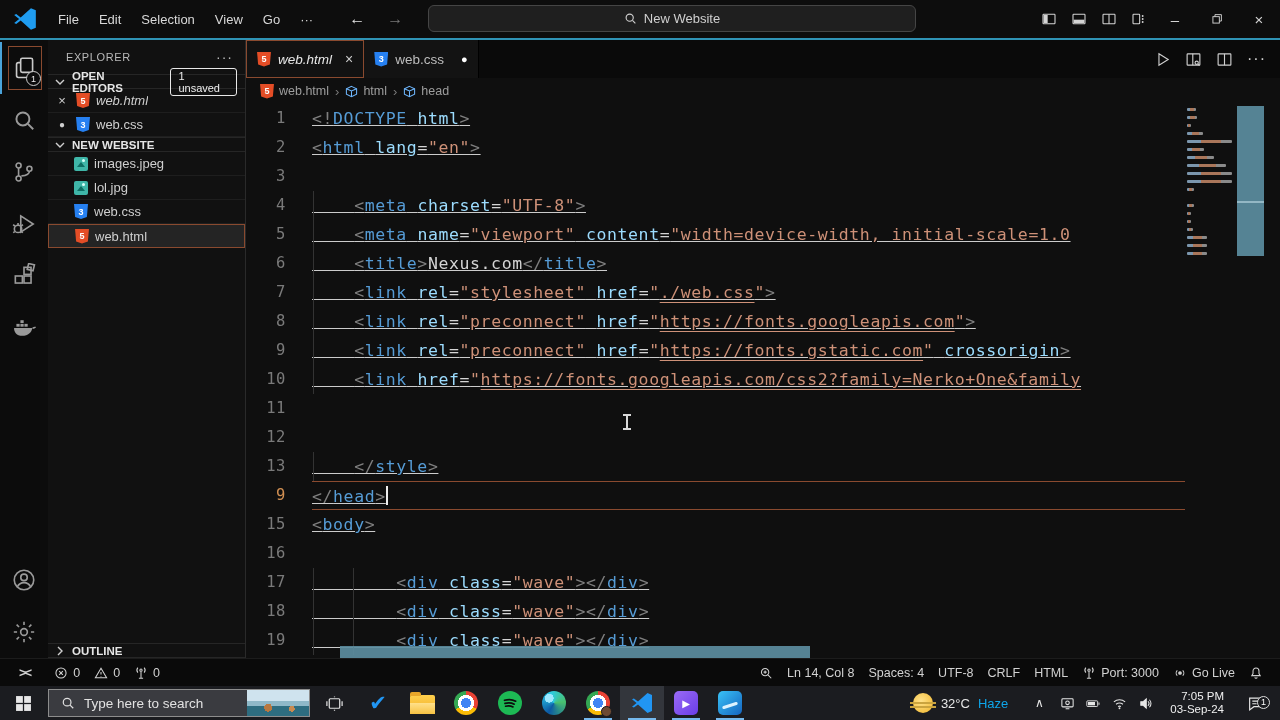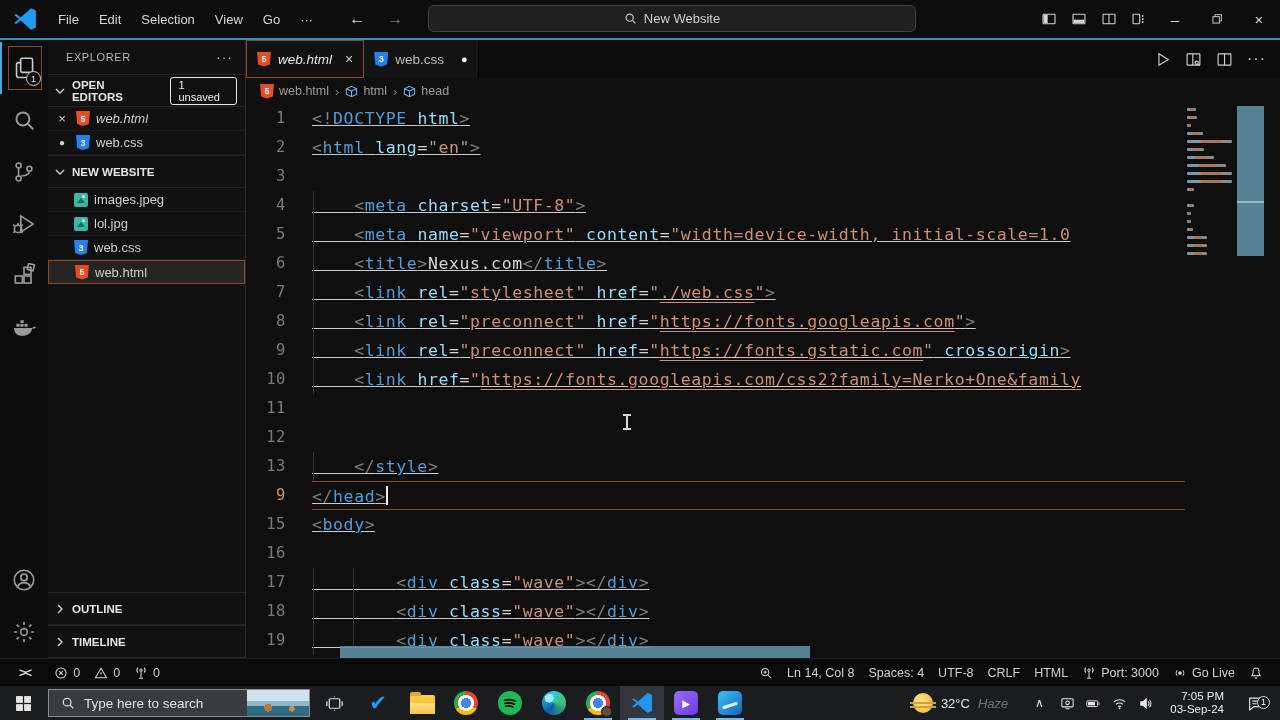--- a/index.html
+++ b/index.html
@@ -27,21 +27,21 @@
   .act-cell{width:48px;height:52px;display:grid;place-items:center;color:#c9c9c9;position:relative;}
   .act-cell.dim{color:#9a9a9a;}
   .act-cell svg{width:26px;height:26px;}
   .act-cell.active{border-left:2px solid #4aa3da;}
   .act-cell.active .box{position:absolute;inset:4px 6px;border:1px solid #8a4a2f;}
   .act-badge{position:absolute;right:7px;bottom:8px;width:15px;height:15px;border-radius:50%;background:#0c0c0c;border:1px solid #cfcfcf;color:#eee;font-size:9px;display:grid;place-items:center;}
   .act-spacer{flex:1;}
 
   #sidebar{width:198px;background:#111;border-right:1px solid #2a2a2a;display:flex;flex-direction:column;font-size:13px;}
   #explorer-head{height:34px;display:flex;align-items:center;justify-content:space-between;padding:0 12px 0 18px;color:#b9b9b9;font-size:11px;letter-spacing:.6px;}
-  .sec-head{height:33px;display:flex;align-items:center;gap:4px;padding:0 8px 0 4px;color:#e6e6e6;font-weight:bold;font-size:11.5px;border-top:1px solid #262626;border-bottom:1px solid #262626;}
+  .sec-head{height:15px;display:flex;align-items:center;gap:4px;padding:0 8px 0 4px;color:#e6e6e6;font-weight:bold;font-size:11.5px;border-top:1px solid #262626;border-bottom:1px solid #262626;}
   .sec-head .chev{width:16px;height:16px;color:#cfcfcf;}
   #unsaved-badge{margin-left:8px;border:1px solid #e8e8e8;border-radius:3px;padding:1px 7px;font-weight:normal;font-size:11px;color:#eee;}
   .row{height:24px;display:flex;align-items:center;gap:6px;padding:0 6px;color:#cfcfcf;border-bottom:1px solid #1e1e1e;}
   .row .lead{width:16px;text-align:center;color:#cfcfcf;font-size:13px;flex:none;}
   .row.sel{background:#242424;border:1px solid #8a4a2f;}
   .row .nm{white-space:nowrap;overflow:hidden;}
   .it{font-style:italic;}
   .files-indent{padding-left:26px;text-align:center;}
   #sb-spacer{flex:1;}
 
@@ -299,26 +299,20 @@
           <span class="nm">web.html</span>
         </div>
       </div>
     <div id="sb-spacer"></div>
     <div class="sec-head">
       <svg class="chev" viewBox="0 0 16 16" fill="none" stroke="currentColor" stroke-width="1.4">
           <path d="M6 4l4 4-4 4"></path>
         </svg>
       <span>OUTLINE</span>
     </div>
-    <div class="sec-head">
-      <svg class="chev" viewBox="0 0 16 16" fill="none" stroke="currentColor" stroke-width="1.4">
-          <path d="M6 4l4 4-4 4"></path>
-        </svg>
-      <span>TIMELINE</span>
-    </div>
   </div>
 
   <div id="editor">
     <div id="tabsbar">
       <div id="tabs" style="display:flex;">
           <div class="tab active">
             <span class="fi fi-html">5</span>
             <span class="it">web.html</span>
             <span class="x">×</span>
           </div>
@@ -624,21 +618,21 @@
       </div>
       <div class="tb-cell">
         <span class="sqic ic-blueapp"></span>
         <span class="runline"></span>
       </div>
     </div>
   <div id="tray">
     <div id="weather">
       <span id="sun-ic"></span>
       <span>32°C</span>
-      <span style="color:#737373;font-style:italic;">Haze</span>
+      <span style="color:#0ea5e9;">Haze</span>
     </div>
     <span class="tray-ic" style="font-size:12px;">∧</span>
     <span id="tray-icons" style="display:flex;">
         <span class="tray-ic">
           <svg viewBox="0 0 16 16" fill="none" stroke="currentColor" stroke-width="1.1" width="15" height="15">
             <rect x="2" y="3" width="12" height="8.6" rx="1"></rect>
             <circle cx="8" cy="7.3" r="1.9"></circle>
             <path d="M6 13.6h4"></path>
           </svg>
         </span>

